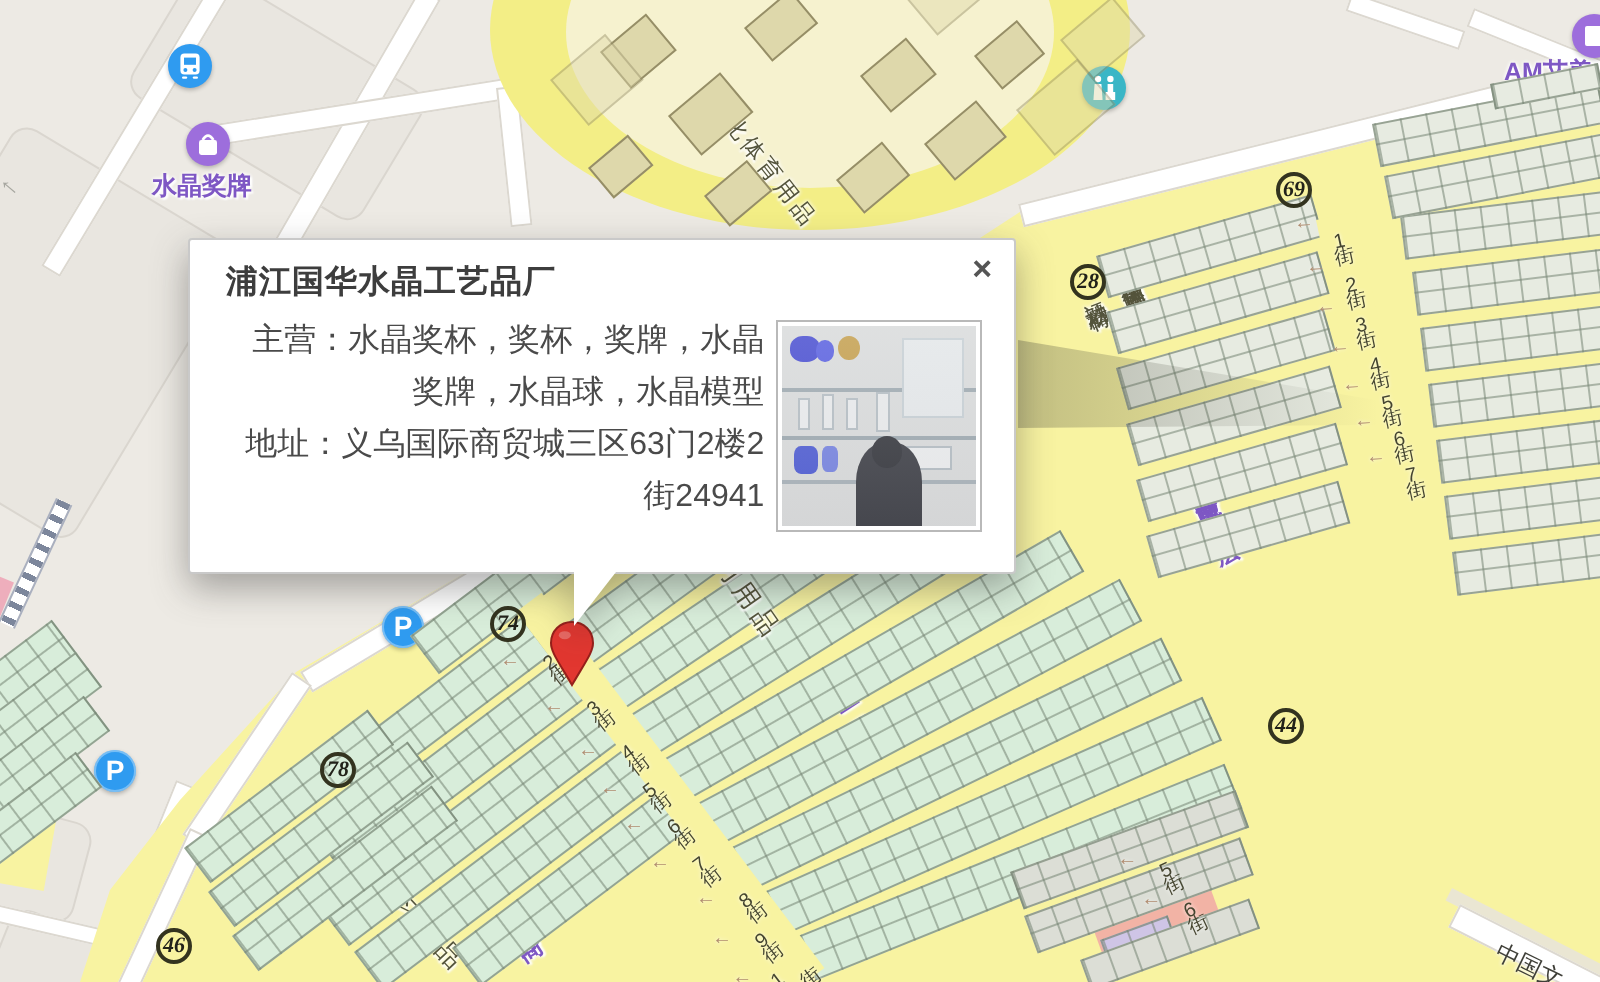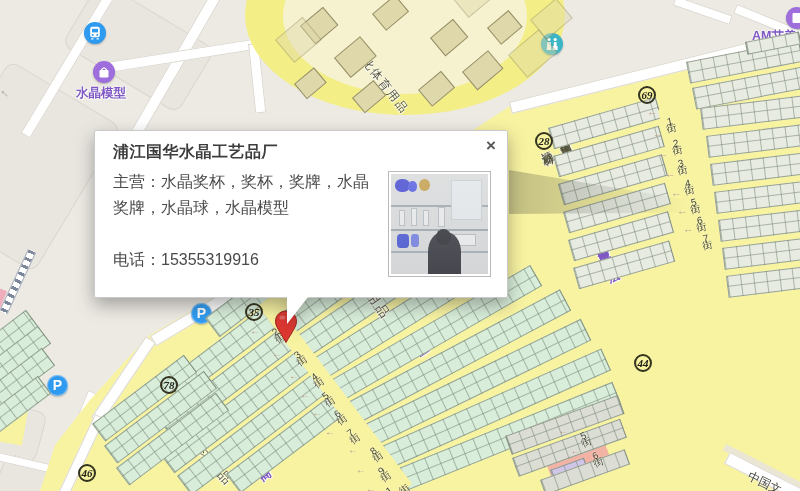--- a/index.html
+++ b/index.html
@@ -53,27 +53,27 @@
 
   
   .cone{position:absolute;left:509px;top:170px;width:205px;height:44px;z-index:20;pointer-events:none;
     background:linear-gradient(to right,rgba(70,70,58,.30),rgba(70,70,58,0) 88%);
     clip-path:polygon(0 0,100% 78%,100% 96%,0 100%);}
   .pin-shadow{position:absolute;left:284px;top:334px;width:26px;height:10px;border-radius:50%;
     background:radial-gradient(ellipse at center,rgba(40,40,40,.38),rgba(40,40,40,0) 70%);transform:rotate(-22deg);}
   .pin{position:absolute;left:274px;top:310px;width:24px;height:34px;z-index:25;}
 
   
-  .popup-wrap{position:absolute;left:94px;top:119px;z-index:40;filter:drop-shadow(0 7px 9px rgba(40,40,40,.38));margin-top:11px;}
+  .popup-wrap{position:absolute;left:94px;top:119px;z-index:40;filter:drop-shadow(0 7px 9px rgba(40,40,40,.38));}
   .popup{position:relative;width:414px;height:168px;background:#fff;border:1px solid #c9c9c9;border-radius:2px;
     padding:11px 16px 10px 18px;}
   .popup-title{font-size:16px;font-weight:bold;color:#3d3d3d;letter-spacing:.5px;}
   .popup-close{position:absolute;right:11px;top:6px;font-size:17px;color:#555;cursor:pointer;line-height:17px;font-weight:bold;}
   .popup-body{display:flex;margin-top:6px;}
-  .popup-lines{width:278px;font-size:16px;color:#4a4a4a;line-height:26px;}
+  .popup-lines{width:278px;font-size:16px;color:#4a4a4a;line-height:26px;text-align:right;}
   .photo{width:106px;height:106px;margin-left:6px;margin-top:2px;border:1px solid #b9b9b9;background:#fff;padding:2px;position:relative;}
   .photo-inner{position:relative;width:100%;height:100%;background:#e4e4e2;overflow:hidden;}
   .photo-inner div{position:absolute;}
   .tail{position:absolute;left:193px;top:100%;margin-top:-1px;width:0;height:0;
     border-top:27px solid #fff;border-right:21px solid transparent;}
 </style>
 </head>
 <body>
 
 <div id="map">
@@ -139,21 +139,21 @@
       <circle cx="14.2" cy="6.5" r="1.6" fill="#fff"></circle>
       <path d="M12.8 9 h2.8 v4 h1 v4 h-4.8 v-4 h1 z" fill="#fff"></path>
     </svg>
   </div>
   <div class="circle-icon" style="left:93px;top:61px;background:#9d6edc;">
     <svg width="22" height="22" viewBox="0 0 22 22">
       <path d="M8.3 9 q2.7 -4.4 5.4 0" stroke="#fff" stroke-width="1.3" fill="none"></path>
       <rect x="6.5" y="9" width="9" height="7.5" rx="1.2" fill="#fff"></rect>
     </svg>
   </div>
-  <div class="poi-label" style="left:76px;top:85px;font-weight:bold;">水晶模型</div>
+  <div class="poi-label" style="left:76px;top:85px;font-weight:bold;">水晶奖牌</div>
   <div class="circle-icon" style="left:786px;top:7px;background:#9d6edc;">
     <svg width="22" height="22" viewBox="0 0 22 22">
       <rect x="6.5" y="6" width="9" height="10" rx="1" fill="#fff"></rect>
     </svg>
   </div>
   <div class="poi-label" style="left:752px;top:28px;font-weight:bold;">AM艾美</div>
 
   <div class="picon" style="left:191px;top:303px;">P</div>
   <div class="picon" style="left:47px;top:375px;">P</div>
 
@@ -165,22 +165,21 @@
     <ellipse cx="8.4" cy="7.6" rx="3" ry="2" fill="#ffffff" opacity="0.25"></ellipse>
   </svg>
 
   <div class="popup-wrap">
     <div class="popup">
       <div class="popup-title">浦江国华水晶工艺品厂</div>
       <div class="popup-close">×</div>
       <div class="popup-body">
         <div class="popup-lines">
           <span>主营：水晶奖杯，奖杯，奖牌，水晶奖牌，水晶球，水晶模型</span><br>
-          <br>
-          <span>电话：15355319916</span>
+          <span>地址：义乌国际商贸城三区63门2楼2街24941</span><br>
         </div>
         <div class="photo">
           <div class="photo-inner">
             <div style="left:0;top:31%;width:100%;height:2px;background:#9aa6ac;"></div>
             <div style="left:0;top:55%;width:100%;height:2px;background:#9aa6ac;"></div>
             <div style="left:0;top:77%;width:100%;height:2px;background:#a8b2b8;"></div>
             <div style="left:4%;top:5%;width:15%;height:13%;border-radius:45%;background:#2b2fd4;"></div>
             <div style="left:17%;top:7%;width:10%;height:11%;border-radius:45%;background:#4046e8;"></div>
             <div style="left:29%;top:5%;width:11%;height:12%;border-radius:50%;background:#c9972c;"></div>
             <div style="left:62%;top:6%;width:32%;height:40%;background:#f2f4f4;border:1px solid #ccd5d9;"></div>
@@ -268,17 +267,17 @@
     <div class="street-label" style="left: 314px; top: 391px; transform: rotate(-37deg); z-index: 12;">街5<span class="arrow" style="transform: rotate(37deg);">←</span></div>
     <div class="street-label" style="left: 326px; top: 409px; transform: rotate(-37deg); z-index: 12;">街6<span class="arrow" style="transform: rotate(37deg);">←</span></div>
     <div class="street-label" style="left: 339px; top: 428px; transform: rotate(-37deg); z-index: 12;">街7<span class="arrow" style="transform: rotate(37deg);">←</span></div>
     <div class="street-label" style="left: 362px; top: 446px; transform: rotate(-37deg); z-index: 12;">街8<span class="arrow" style="transform: rotate(37deg);">←</span></div>
     <div class="street-label" style="left: 370px; top: 466px; transform: rotate(-37deg); z-index: 12;">街9<span class="arrow" style="transform: rotate(37deg);">←</span></div>
     <div class="street-label" style="left: 379px; top: 482px; transform: rotate(-37deg); z-index: 12;">街10<span class="arrow" style="transform: rotate(37deg);">←</span></div>
     <div class="street-label" style="left: 573px; top: 430px; transform: rotate(-25deg); z-index: 12;">街5<span class="arrow" style="transform: rotate(25deg);">←</span></div>
     <div class="street-label" style="left: 585px; top: 450px; transform: rotate(-25deg); z-index: 12;">街6<span class="arrow" style="transform: rotate(25deg);">←</span></div>
     <div class="gate" style="left: 638px; top: 86px; z-index: 13;">69</div>
     <div class="gate" style="left: 535px; top: 132px; z-index: 13;">28</div>
-    <div class="gate" style="left: 245px; top: 303px; z-index: 13;">35</div>
+    <div class="gate" style="left: 245px; top: 303px; z-index: 13;">74</div>
     <div class="gate" style="left: 160px; top: 376px; z-index: 13;">78</div>
     <div class="gate" style="left: 78px; top: 464px; z-index: 13;">46</div>
     <div class="gate" style="left: 634px; top: 354px; z-index: 13;">44</div>
   </div>
 
 </body></html>

